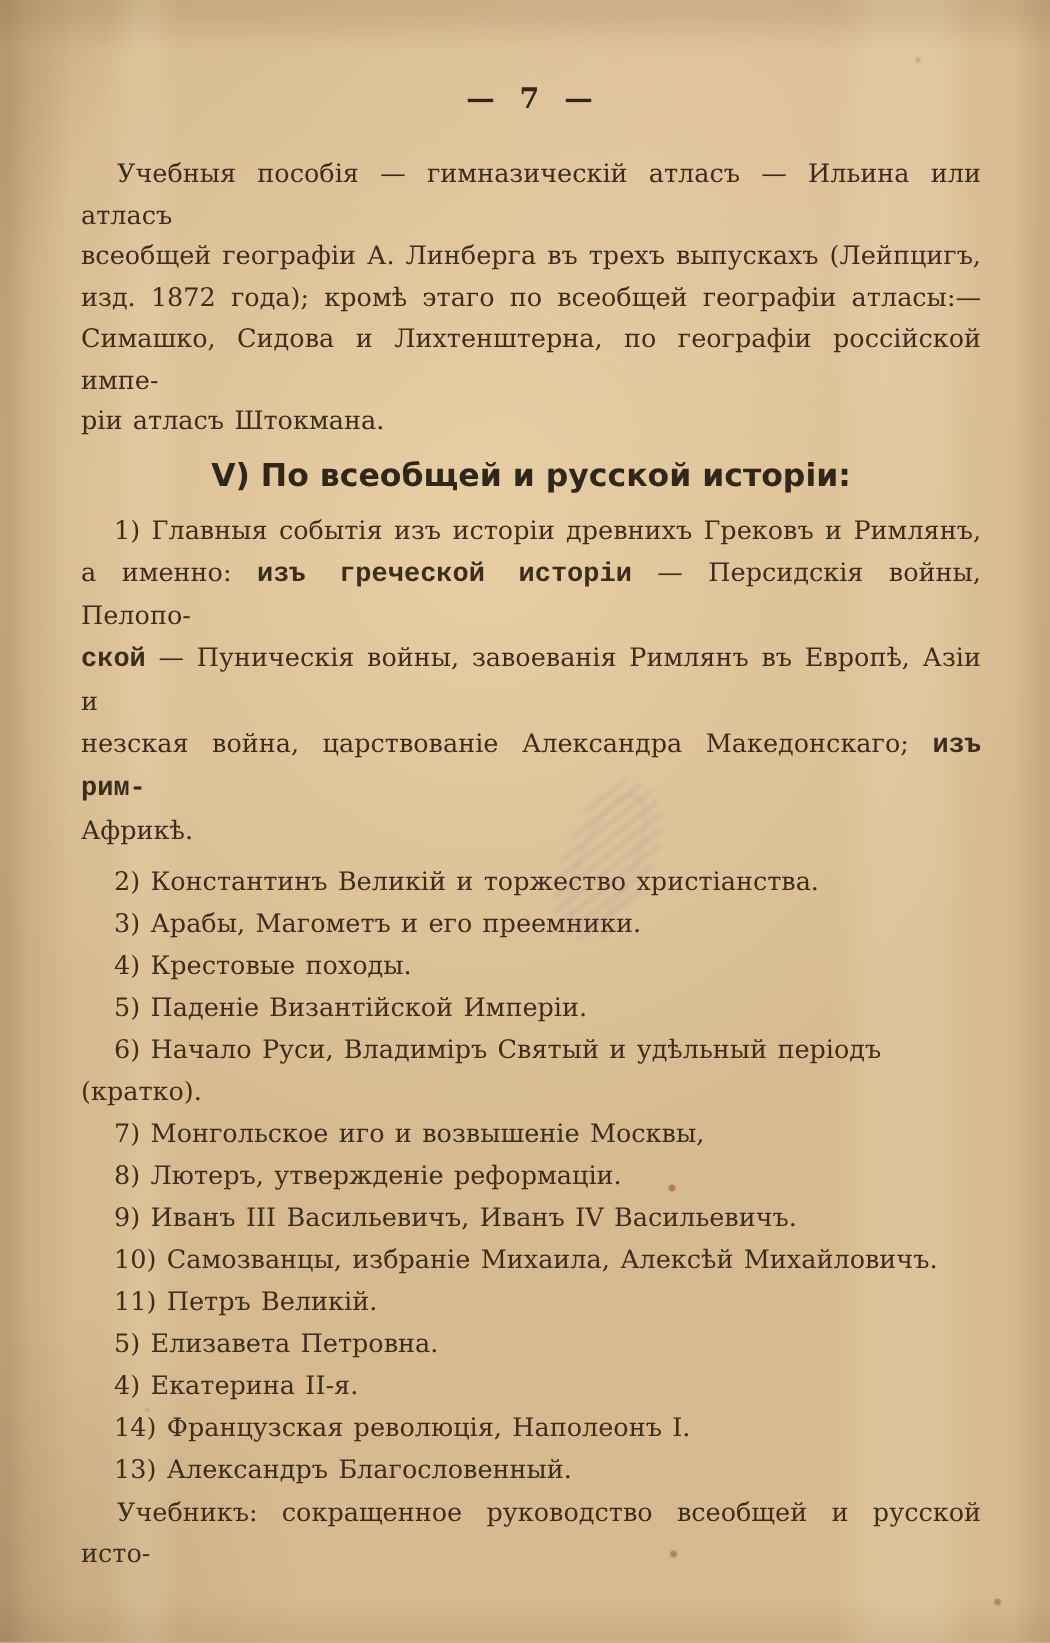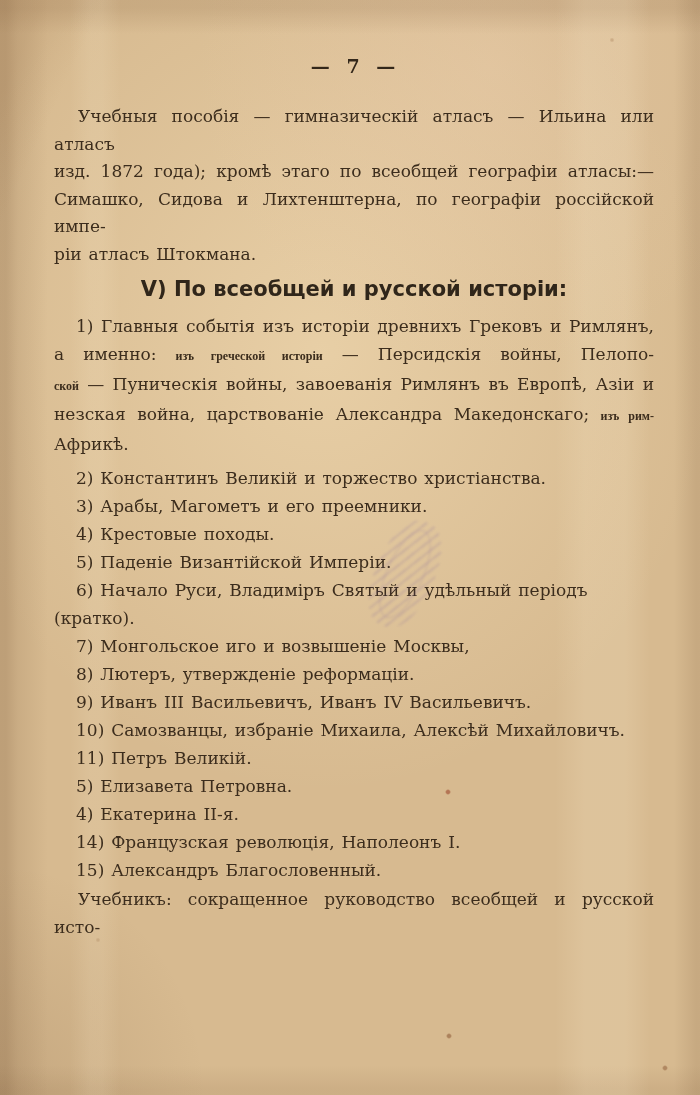--- a/index.html
+++ b/index.html
@@ -40,21 +40,21 @@
     letter-spacing:2px;word-spacing:6px;line-height:22px;margin-bottom:26px;
   }
   .para{font-size:17px;line-height:27.5px;word-spacing:1.5px;}
   .line{min-height:27.5px;}
   .line.jl{text-align:justify;text-align-last:justify;}
   .para.indent .line.first{text-indent:24px;}
   .heading{
     font-family:"DejaVu Sans", sans-serif;font-weight:700;font-size:21px;
     text-align:center;color:#30261a;margin:9px 0 10px 0;line-height:25px;
   }
-  .b{font-family:Liberation Serif, serif;font-weight:700;font-size:12px;}
+  .b{font-family:Liberation Mono, monospace;font-weight:700;font-size:18px;}
   .list .item .line{line-height:28px;min-height:28px;}
   .list .item .line.first{text-indent:22px;}
   .list .item:first-child{margin-bottom:6px;}
   .closing{margin-top:2px;}
   
   .stamp{
     position:absolute;left:376px;top:518px;width:58px;height:112px;
     transform:rotate(24deg);opacity:.45;filter:blur(1.3px);pointer-events:none;
   }
   .stamp::before{
@@ -71,20 +71,21 @@
 <body>
 
 <div class="page">
   <div class="inner">
 
     <div class="pagenum">— 7 —</div>
 
 
     <div class="para indent" style="margin-top:6px;">
         <div class="line first jl"><span>Учебныя пособія — гимназическій атласъ — Ильина или атласъ</span></div>
+        <div class="line jl"><span>всеобщей географіи А. Линберга въ трехъ выпускахъ (Лейпцигъ,</span></div>
         <div class="line jl"><span>изд. 1872 года); кромѣ этаго по всеобщей географіи атласы:—</span></div>
         <div class="line jl"><span>Симашко, Сидова и Лихтенштерна, по географіи россійской импе-</span></div>
         <div class="line"><span>ріи атласъ Штокмана.</span></div>
       </div>
 
     <div class="heading">V) По всеобщей и русской исторіи:</div>
 
     <div class="para list" id="history-list">
         <div class="item">
           <div class="line first jl"><span>1) Главныя событія изъ исторіи древнихъ Грековъ и Римлянъ,</span></div>
@@ -126,21 +127,21 @@
         <div class="item">
           <div class="line first"><span>5) Елизавета Петровна.</span></div>
         </div>
         <div class="item">
           <div class="line first"><span>4) Екатерина II-я.</span></div>
         </div>
         <div class="item">
           <div class="line first"><span>14) Французская революція, Наполеонъ I.</span></div>
         </div>
         <div class="item">
-          <div class="line first"><span>15) Александръ Благословенный.</span></div>
+          <div class="line first"><span>13) Александръ Благословенный.</span></div>
         </div>
       </div>
 
     <div class="para indent closing">
         <div class="line first jl"><span>Учебникъ: сокращенное руководство всеобщей и русской исто-</span></div>
       </div>
 
   </div>
 
   <div class="stamp"></div>

